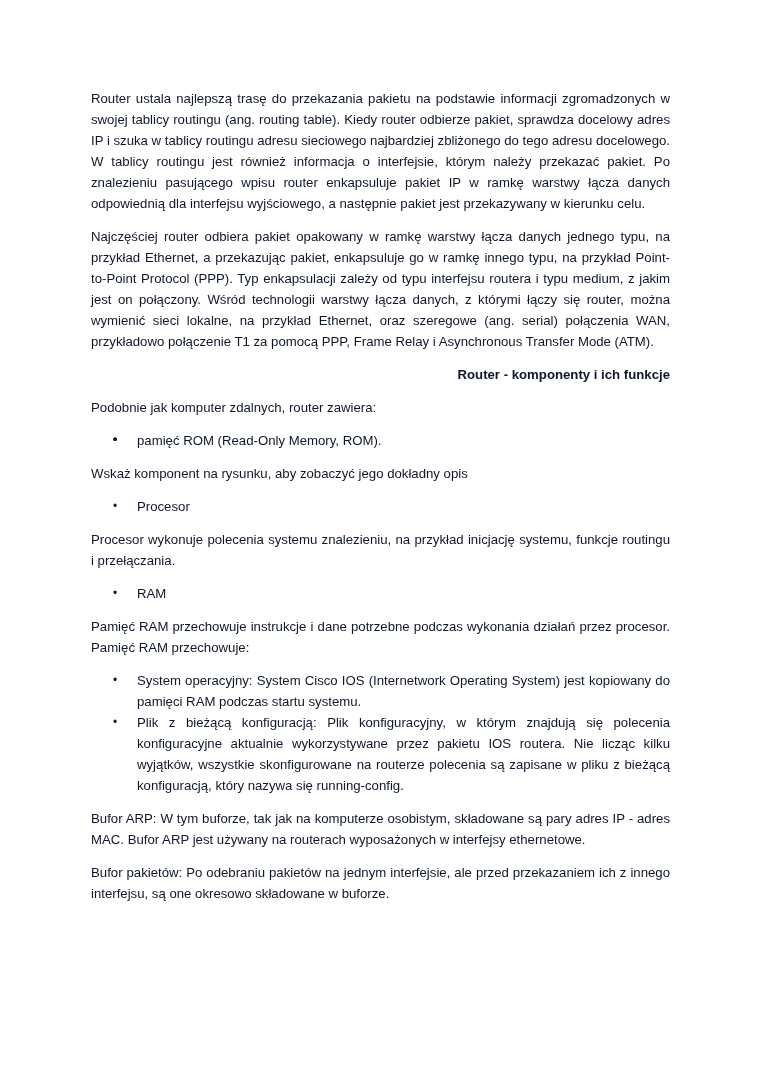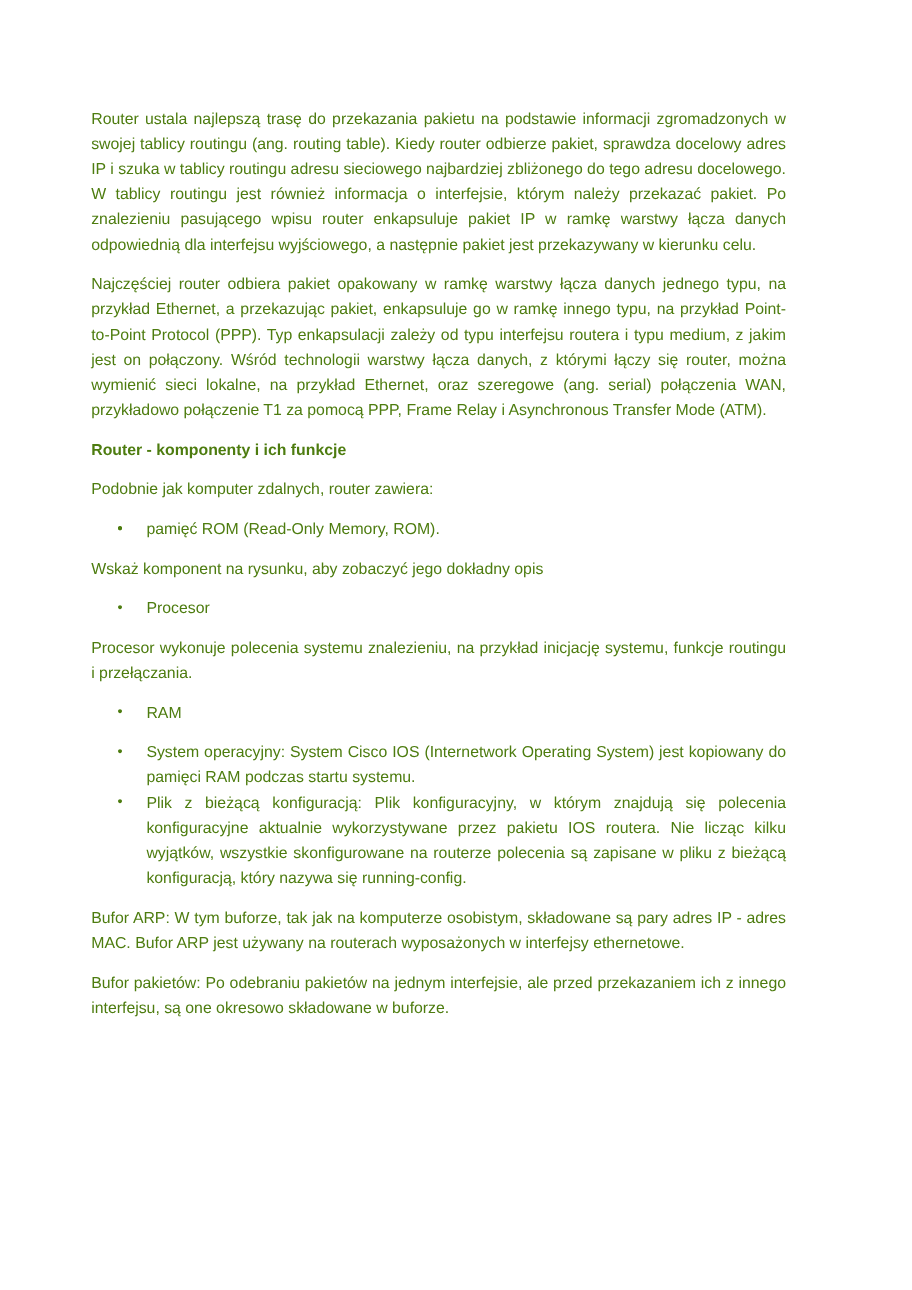--- a/index.html
+++ b/index.html
@@ -1,28 +1,28 @@
 <!DOCTYPE html>
 <html><head>
   <meta charset="utf-8">
   <style>
     html, body { margin: 0; padding: 0; background: #ffffff; }
     body { width: 760px; height: 1075px; position: relative; overflow: hidden; }
     .page {
       position: absolute;
-      left: 76px;
+      left: 91px;
       top: 88px;
       width: 579px;
       font-family: "Liberation Sans", sans-serif;
       font-size: 13.2px;
       line-height: 21px;
-      color: #4d7c0f;
+      color: #0f172a;
     }
     p { margin: 0 0 12px 0; text-align: justify; }
-    .heading { font-weight: bold; text-align: left; }
+    .heading { font-weight: bold; text-align: right; }
     ul { margin: 0 0 12px 0; padding: 0; list-style: none; }
     li { position: relative; padding-left: 46px; text-align: justify; }
     li .bullet {
       position: absolute;
       left: 22px;
       top: 0;
       font-size: 12px;
     }
   </style>
 </head>
@@ -58,20 +58,21 @@
 
   <p>Procesor wykonuje polecenia systemu znalezieniu, na przykład inicjację systemu, funkcje routingu i przełączania.</p>
 
   <ul>
     <li>
       <span class="bullet">•</span>
       <span>RAM</span>
     </li>
   </ul>
 
+  <p>Pamięć RAM przechowuje instrukcje i dane potrzebne podczas wykonania działań przez procesor. Pamięć RAM przechowuje:</p>
 
   <ul>
     <li>
       <span class="bullet">•</span>
       <span>System operacyjny: System Cisco IOS (Internetwork Operating System) jest kopiowany do pamięci RAM podczas startu systemu.</span>
     </li>
     <li>
       <span class="bullet">•</span>
       <span>Plik z bieżącą konfiguracją: Plik konfiguracyjny, w którym znajdują się polecenia konfiguracyjne aktualnie wykorzystywane przez pakietu IOS routera. Nie licząc kilku wyjątków, wszystkie skonfigurowane na routerze polecenia są zapisane w pliku z bieżącą konfiguracją, który nazywa się running-config.</span>
     </li>

